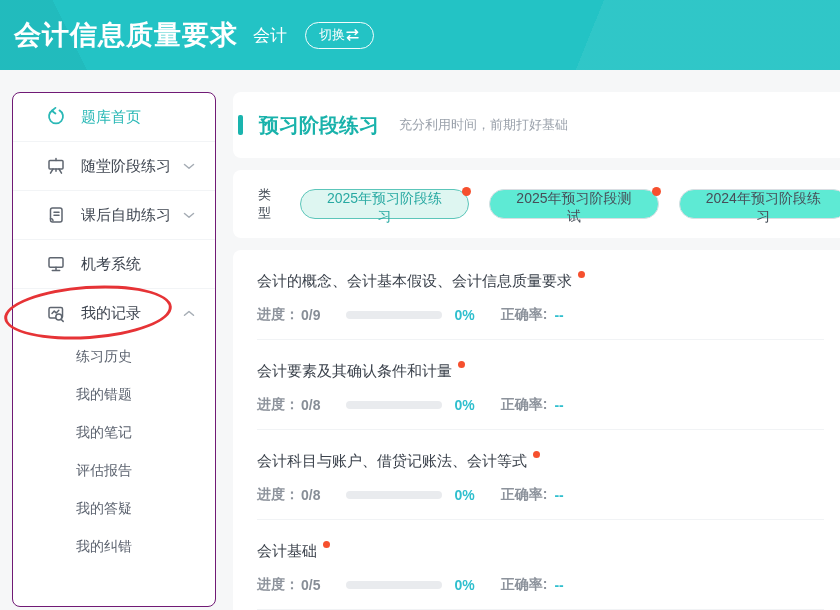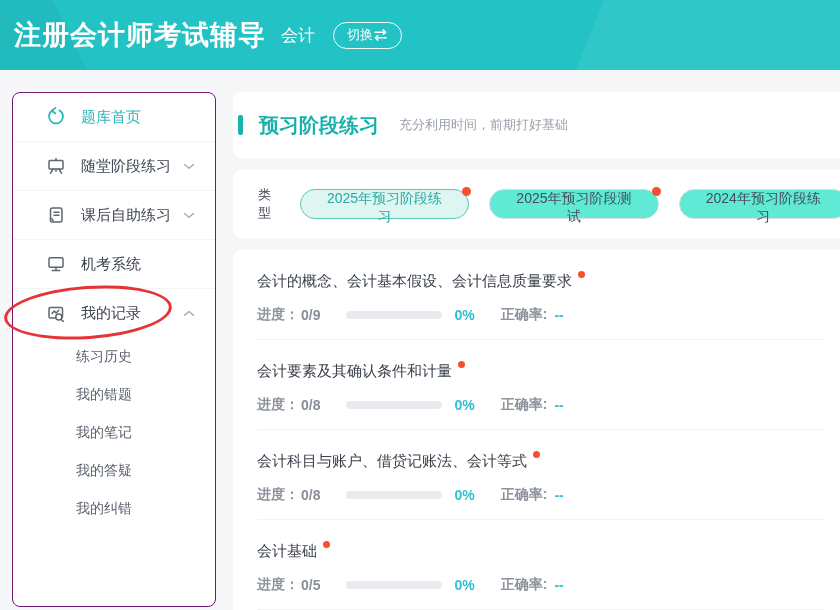--- a/index.html
+++ b/index.html
@@ -92,21 +92,21 @@
   svg { display:block; }
 </style>
 </head>
 <body>
 
 <div class="screen">
 
   <header class="app-header">
     <div class="hdr-deco2"></div>
     <div class="hdr-deco1"></div>
-    <h1 class="app-title">注册会计师考试辅导</h1>
+    <h1 class="app-title">会计信息质量要求</h1>
     <span class="subject">会计</span>
     <button class="switch-btn">
       <span>切换</span>
       <svg width="15" height="12" viewBox="0 0 15 12">
         <g fill="none" stroke="#fff" stroke-width="1.5" stroke-linecap="round" stroke-linejoin="round">
           <path d="M2 3.2 H12.5 M10.2 0.9 L12.6 3.2 L10.2 5.5"></path>
           <path d="M13 8.8 H2.5 M4.8 6.5 L2.4 8.8 L4.8 11.1"></path>
         </g>
       </svg>
     </button>
@@ -171,20 +171,21 @@
       <span class="lbl">我的记录</span>
       <svg class="chev" width="12" height="7" viewBox="0 0 12 7">
         <polyline points="1.5,5.3 6,1.5 10.5,5.3" fill="none" stroke="#a6adb5" stroke-width="1.5" stroke-linecap="round" stroke-linejoin="round"></polyline>
       </svg>
     </div>
 
     <div class="submenu">
       <div class="sub-item">练习历史</div>
       <div class="sub-item">我的错题</div>
       <div class="sub-item">我的笔记</div>
+      <div class="sub-item">评估报告</div>
       <div class="sub-item">我的答疑</div>
       <div class="sub-item">我的纠错</div>
     </div>
   </aside>
 
   <div class="annotation"></div>
 
   <section class="card title-card">
     <span class="accent"></span>
     <h2 class="section-title">预习阶段练习</h2>

